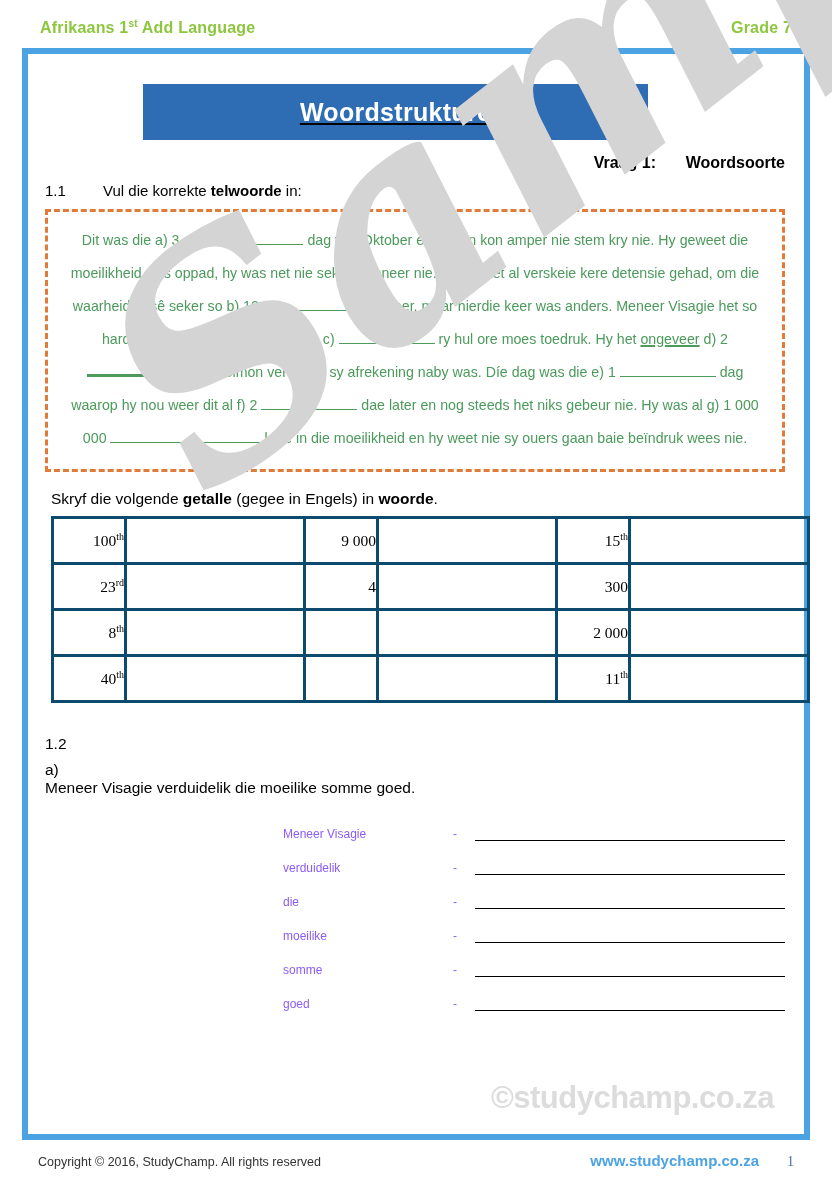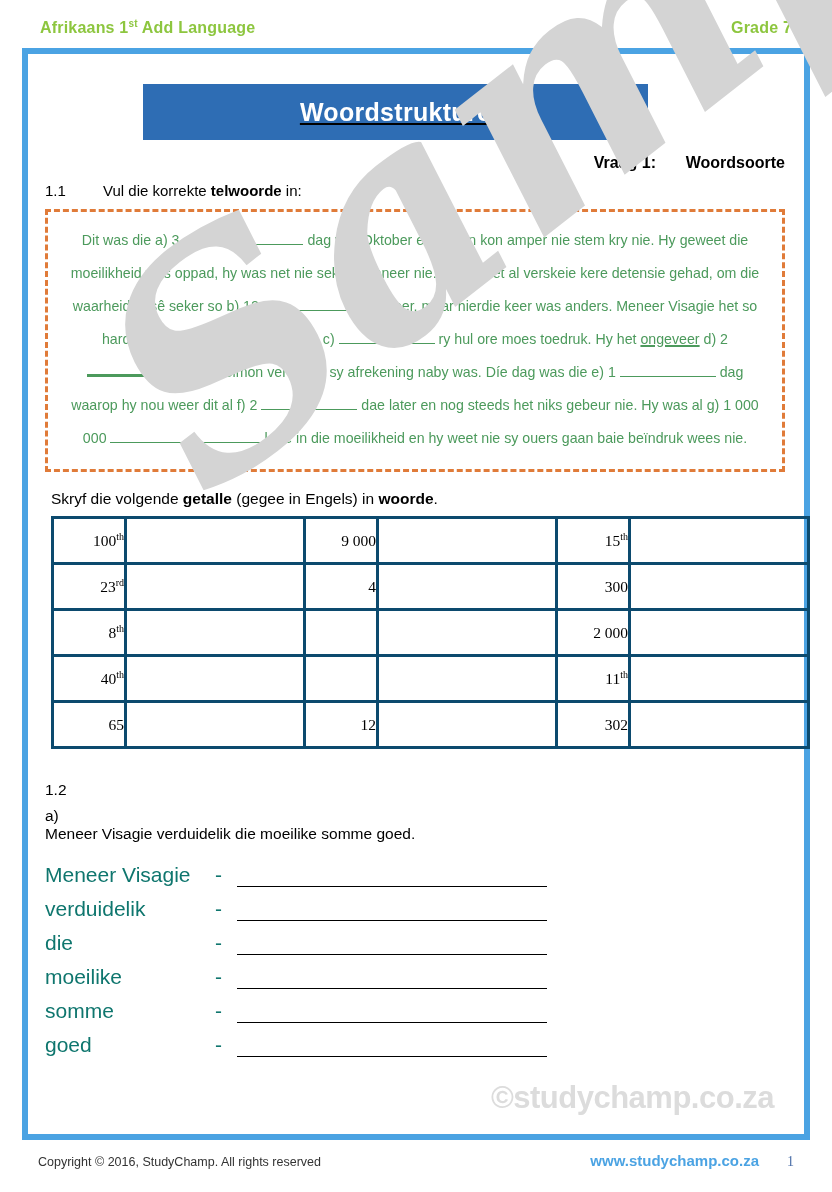--- a/index.html
+++ b/index.html
@@ -156,22 +156,23 @@
     flex-direction: column;
   }
   .sentence .n { width: 58px; }
   .sentence b { font-weight: bold; }
 
   .wordlist { margin-top: 10px; }
   .wordrow {
     display: flex;
     align-items: flex-end;
     height: 34px;
-    font-size: 21px;
-    color: #0f766e;
+    font-size: 12px;
+    color: #8b5cf6;
+    justify-content: flex-end;
   }
   .wordrow .w { width: 170px; }
   .wordrow .dash { width: 22px; }
   .wordrow .line {
     width: 310px;
     border-bottom: 1px solid #000;
     height: 16px;
   }
 
   
@@ -328,28 +329,20 @@
               <td class="ans"></td>
             </tr>
             <tr>
               <td class="val">40<sup>th</sup></td>
               <td class="ans"></td>
               <td class="val"></td>
               <td class="ans"></td>
               <td class="val">11<sup>th</sup></td>
               <td class="ans"></td>
             </tr>
-            <tr>
-              <td class="val">65</td>
-              <td class="ans"></td>
-              <td class="val">12</td>
-              <td class="ans"></td>
-              <td class="val">302</td>
-              <td class="ans"></td>
-            </tr>
           </tbody>
       </table>
 
       <div class="sub12">
         <div class="sentence">
           <span class="n">1.2</span>
         </div>
         <div class="sentence">
           <span class="n">a)</span>
           <span>Meneer Visagie verduidelik die moeilike somme goed.</span>

